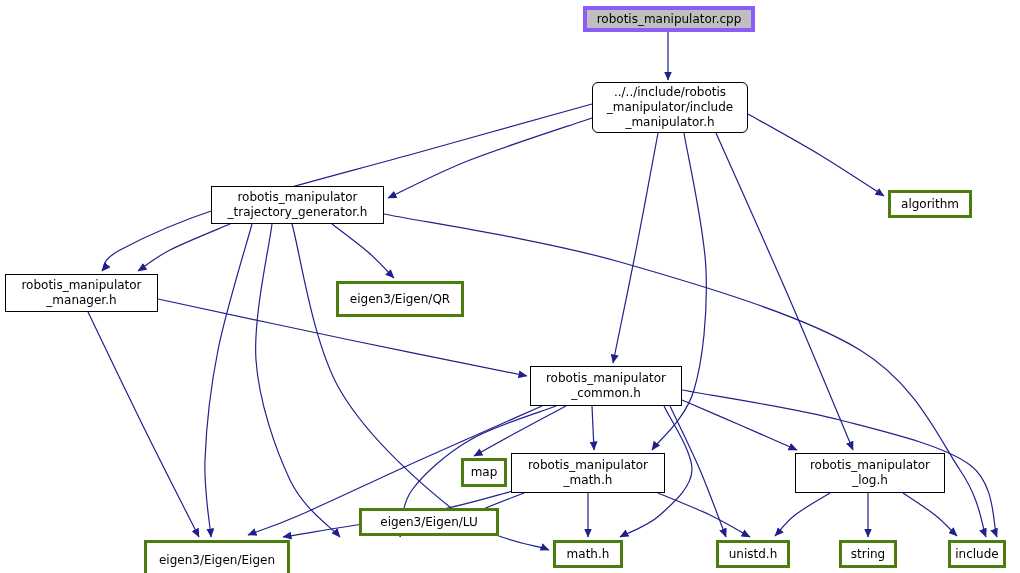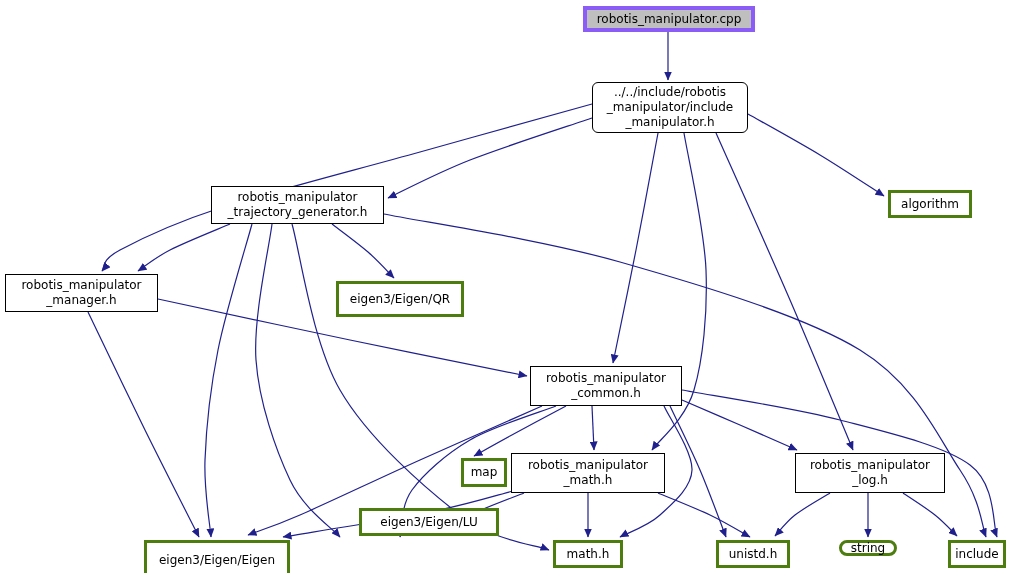--- a/index.html
+++ b/index.html
@@ -137,20 +137,20 @@
       </div>
       <div class="node system" style="left: 335px; top: 508px; width: 140px; height: 28px; margin-left: 24px;">
         <span class="line">eigen3/Eigen/LU</span>
       </div>
       <div class="node system" style="left: 553px; top: 540px; width: 70px; height: 28px; justify-content: center;">
         <span class="line">math.h</span>
       </div>
       <div class="node system" style="left: 716px; top: 540px; width: 74px; height: 28px;">
         <span class="line">unistd.h</span>
       </div>
-      <div class="node system" style="left: 839px; top: 540px; width: 58px; height: 16px; border-radius: 13px;">
+      <div class="node system" style="left: 839px; top: 540px; width: 58px; height: 28px;">
         <span class="line">string</span>
       </div>
       <div class="node system" style="left: 948px; top: 540px; width: 58px; height: 28px;">
         <span class="line">include</span>
       </div>
     </div>
 </div>
 
 </body></html>

